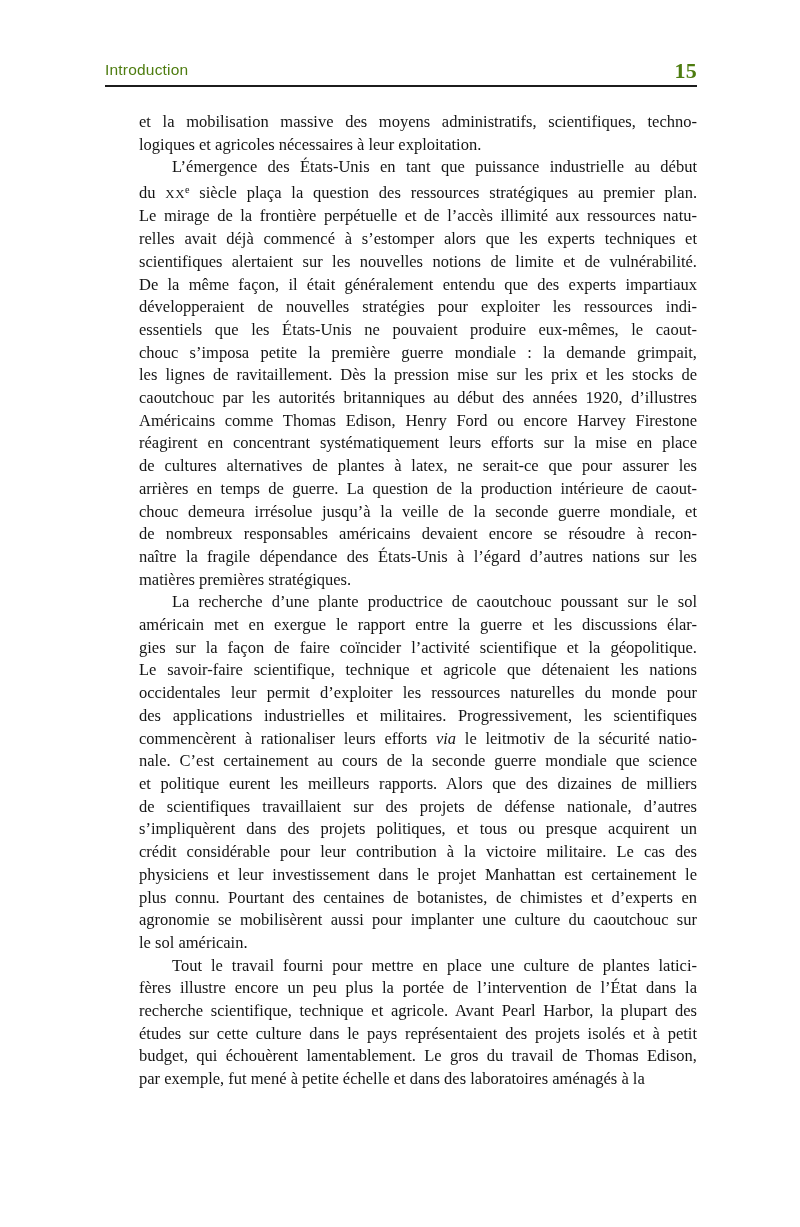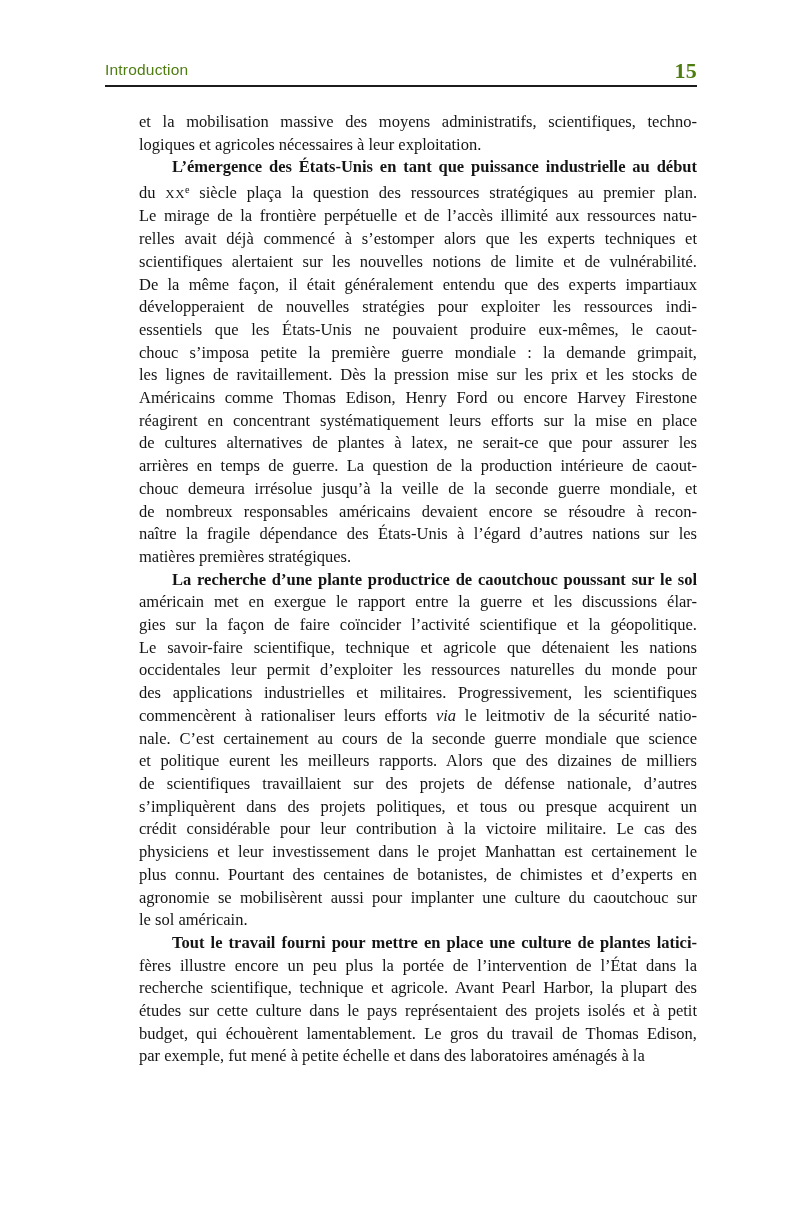--- a/index.html
+++ b/index.html
@@ -53,21 +53,20 @@
     text-align-last: justify;
     overflow: hidden;
     white-space: nowrap;
     margin-left: 34px;
   }
   .line.last {
     text-align-last: left;
   }
   .para.indent .line:first-child {
     text-indent: 33px;
-    font-weight: bold;
   }
   .sc {
     font-size: 0.78em;
     letter-spacing: 0.5px;
   }
   .sup {
     font-size: 0.62em;
     vertical-align: 0.45em;
   }
   .i { font-style: italic; }
@@ -90,20 +89,21 @@
         <div class="line">L’émergence des États-Unis en tant que puissance industrielle au début</div>
         <div class="line">du <span class="sc">XX</span><span class="sup">e</span> siècle plaça la question des ressources stratégiques au premier plan.</div>
         <div class="line">Le mirage de la frontière perpétuelle et de l’accès illimité aux ressources natu-</div>
         <div class="line">relles avait déjà commencé à s’estomper alors que les experts techniques et</div>
         <div class="line">scientifiques alertaient sur les nouvelles notions de limite et de vulnérabilité.</div>
         <div class="line">De la même façon, il était généralement entendu que des experts impartiaux</div>
         <div class="line">développeraient de nouvelles stratégies pour exploiter les ressources indi-</div>
         <div class="line">essentiels que les États-Unis ne pouvaient produire eux-mêmes, le caout-</div>
         <div class="line">chouc s’imposa petite la première guerre mondiale : la demande grimpait,</div>
         <div class="line">les lignes de ravitaillement. Dès la pression mise sur les prix et les stocks de</div>
+        <div class="line">caoutchouc par les autorités britanniques au début des années 1920, d’illustres</div>
         <div class="line">Américains comme Thomas Edison, Henry Ford ou encore Harvey Firestone</div>
         <div class="line">réagirent en concentrant systématiquement leurs efforts sur la mise en place</div>
         <div class="line">de cultures alternatives de plantes à latex, ne serait-ce que pour assurer les</div>
         <div class="line">arrières en temps de guerre. La question de la production intérieure de caout-</div>
         <div class="line">chouc demeura irrésolue jusqu’à la veille de la seconde guerre mondiale, et</div>
         <div class="line">de nombreux responsables américains devaient encore se résoudre à recon-</div>
         <div class="line">naître la fragile dépendance des États-Unis à l’égard d’autres nations sur les</div>
         <div class="line last">matières premières stratégiques.</div>
       </div>
       <div class="para indent">

